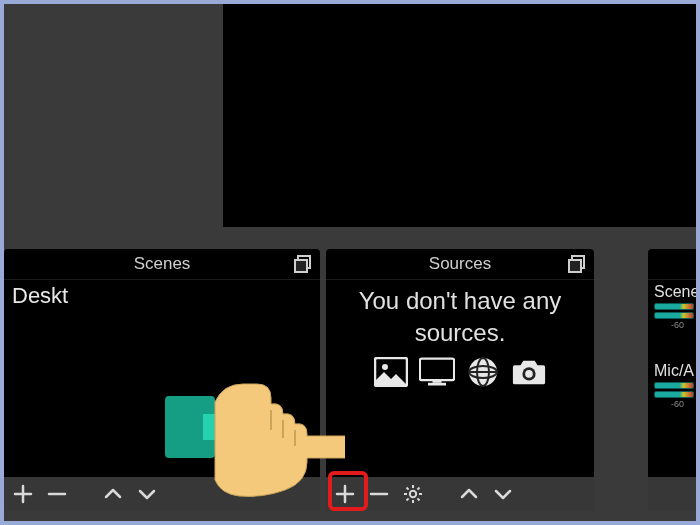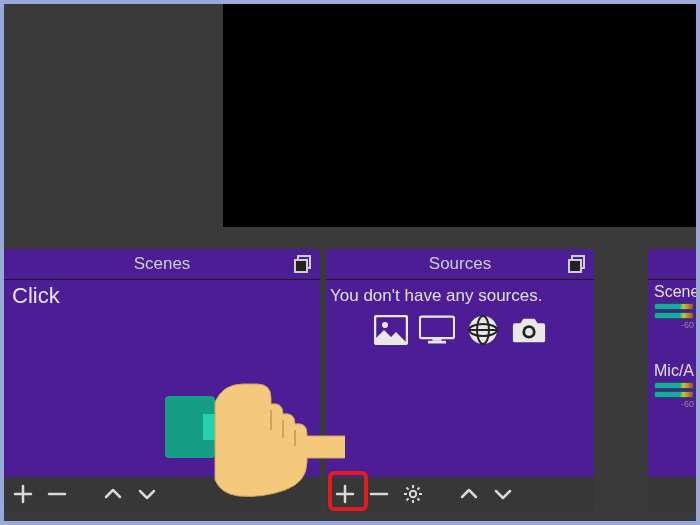--- a/index.html
+++ b/index.html
@@ -1,37 +1,37 @@
 <!DOCTYPE html>
 <html><head>
 <meta charset="utf-8">
 <style>
   body{margin:0;background:#3a3a3a;width:700px;height:525px;overflow:hidden;font-family:"Segoe UI",Arial,sans-serif;color:#e8e8e8;position:relative}
   .outer-frame{position:absolute;inset:0;border:4px solid #99aad8;pointer-events:none;z-index:200}
   .preview-area{position:absolute;left:0;top:0;right:0;height:249px;background:#3a3a3a}
   .preview{position:absolute;left:223px;top:0;width:477px;height:227px;background:#000}
   .bottom-row{position:absolute;left:0;top:249px;right:0;bottom:0}
-  .panel{position:absolute;background:#4c1d95;border-radius:4px;top:0;bottom:14px}
+  .panel{position:absolute;background:#000000;border-radius:4px;top:0;bottom:14px}
   .panel-scenes{left:4px;width:316px}
   .panel-sources{left:326px;width:268px}
   .panel-mixer{left:648px;right:0}
   .panel-header{height:30px;display:flex;align-items:center;justify-content:center;color:#cfcfcf;font-size:17px;position:relative;border-bottom:1px solid #1b1b1b}
   .dock-btn{position:absolute;right:6px;top:4px;width:22px;height:22px;display:flex;align-items:center;justify-content:center;cursor:pointer}
   .panel-body{position:absolute;left:0;right:0;top:30px;bottom:34px;overflow:hidden}
   .panel-footer{position:absolute;left:0;right:0;bottom:0;height:34px;background:#373737;display:flex;align-items:center;padding:0 6px;gap:8px}
   .scene-item{padding:4px 8px;color:#e8e8e8;font-size:22px}
-  .src-empty{color:#e1e1e1;font-size:17px;line-height:1.35;padding:6px 4px 0}
+  .src-empty{color:#e1e1e1;text-align:center;font-size:24px;line-height:1.35;padding:6px 4px 0}
   .src-icons{display:flex;justify-content:center;gap:10px;margin-top:6px}
   .src-icons .icn{width:36px;height:32px;display:flex;align-items:center;justify-content:center}
   .toolbar-btn{width:26px;height:26px;display:flex;align-items:center;justify-content:center;color:#d9d9d9;cursor:pointer}
   .toolbar-gap{width:14px}
   .highlight{position:absolute;border:4px solid #e21c1c;border-radius:6px;z-index:150;pointer-events:none}
   .mixer-label{font-size:16px;color:#e0e0e0;padding:4px 6px 2px}
   .meter-track{margin:0 6px;height:5px;background:linear-gradient(to right,#1aa9a0 0%,#1aa9a0 65%,#c6c62a 75%,#c63a3a 100%);border-radius:2px;border:1px solid #0e5b56}
-  .meter-db{font-size:9px;color:#8b8b8b;padding:1px 6px 6px;text-align:right}
+  .meter-db{font-size:9px;color:#8b8b8b;padding:1px 16px 6px;text-align:right}
   .hand{position:absolute;z-index:160;pointer-events:none}
   svg{display:block}
 </style>
 </head>
 <body>
 
 <div class="preview-area">
   <div class="preview"></div>
 </div>
 
@@ -41,21 +41,21 @@
     <div class="panel-header">
       <span>Scenes</span>
       <div class="dock-btn">
         <svg width="18" height="18" viewBox="0 0 18 18">
           <rect x="4" y="1" width="12" height="12" fill="none" stroke="#cfcfcf" stroke-width="2"></rect>
           <rect x="1" y="5" width="12" height="12" fill="#232323" stroke="#cfcfcf" stroke-width="2"></rect>
         </svg>
       </div>
     </div>
     <div class="panel-body">
-      <div class="scene-item">Click</div>
+      <div class="scene-item">Deskt</div>
     </div>
     <div class="panel-footer">
       <div class="toolbar-btn">
         <svg width="20" height="20" viewBox="0 0 20 20">
             <path d="M10 2v16M2 10h16" stroke="#d9d9d9" stroke-width="2.5" stroke-linecap="round"></path>
           </svg>
       </div>
       <div class="toolbar-btn">
         <svg width="20" height="20" viewBox="0 0 20 20">
             <path d="M2 10h16" stroke="#d9d9d9" stroke-width="2.5" stroke-linecap="round"></path>

